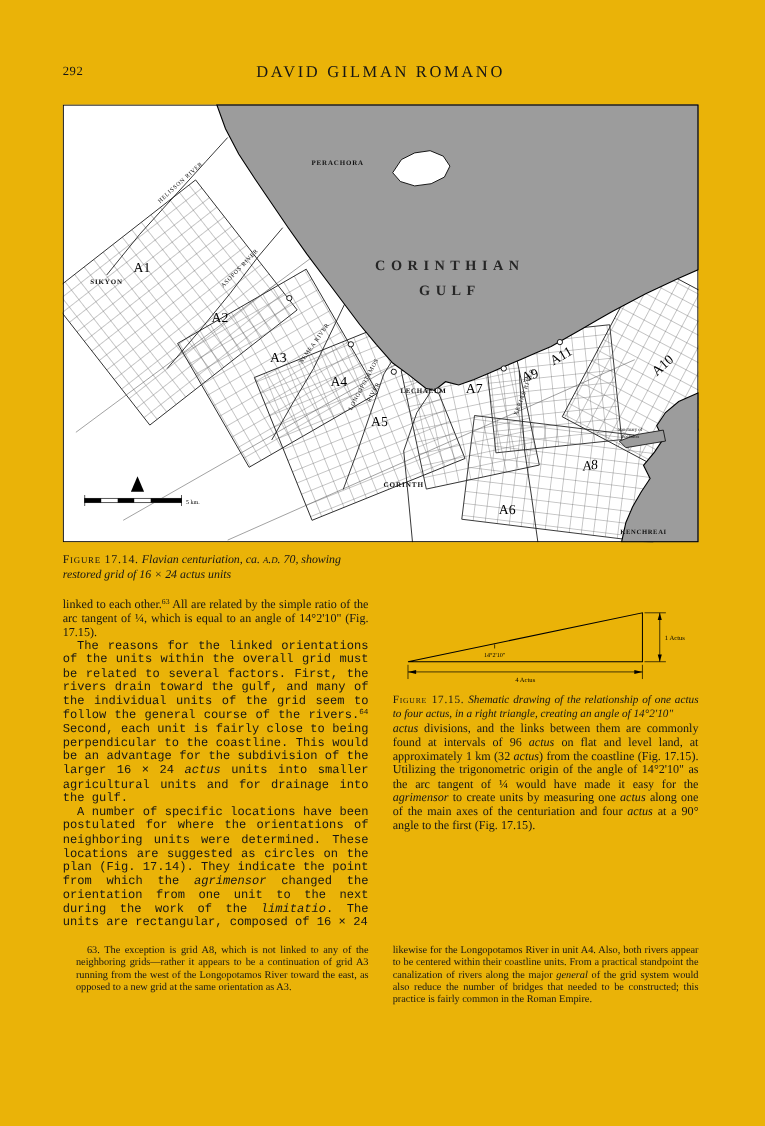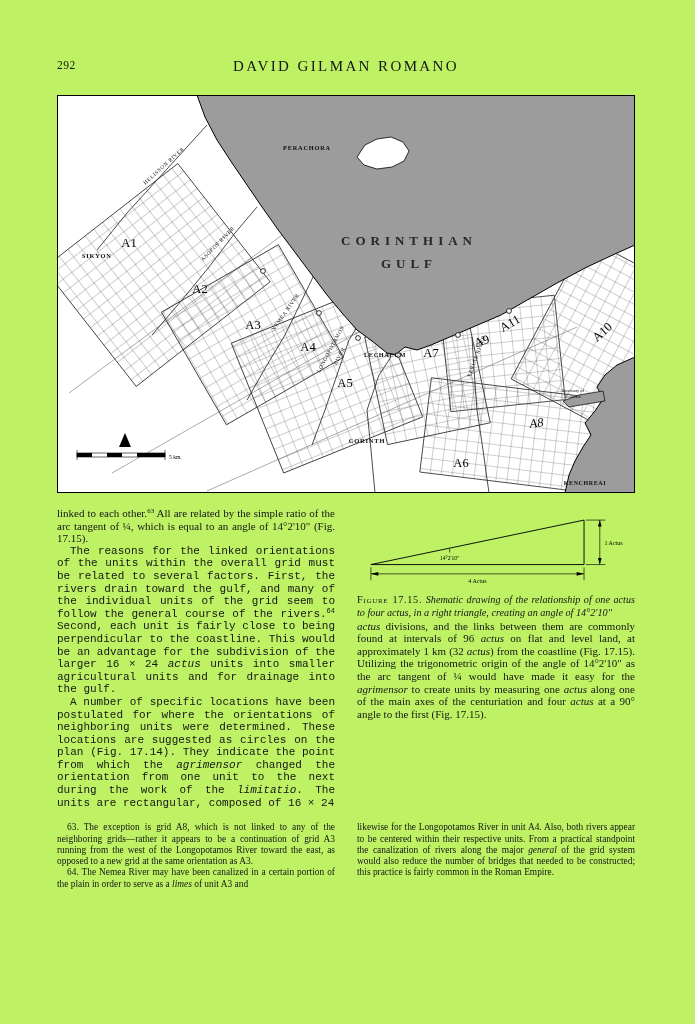--- a/index.html
+++ b/index.html
@@ -1,20 +1,20 @@
 <!DOCTYPE html>
 <html><head>
 <meta charset="utf-8">
 <style>
   html,body{margin:0;padding:0;background:#e9e9e9;}
   .page{
     position:relative;
     width:695px;height:1024px;
     margin:0 auto;
-    background:#bef264;
+    background:#eab308;
     box-sizing:border-box;
     padding:58px 60px 0 57px;
     font-family:"Liberation Serif", serif;
     color:#151515;
   }
   
   .header{position:relative;height:16px;}
   .page-num{position:absolute;left:0;top:1px;font-size:11.5px;letter-spacing:.5px;}
   .running-head{text-align:center;font-size:15px;letter-spacing:2.4px;}
 
@@ -41,21 +41,21 @@
   .fig15-block{width:278px;}
   .fig15-block svg{display:block;width:278px;height:79px;font-family:"Liberation Serif", serif;}
   .fig15-caption{margin-top:8px;font-size:10.2px;line-height:12.8px;text-align:justify;}
   .fig15-caption .cap-body{}
   .rcol-body{margin-top:9px;}
 
   
   .foot-row{display:flex;gap:22px;margin-top:13px;}
   .fncol{width:278px;font-size:9.4px;line-height:11.3px;text-align:justify;}
   .fncol p{margin:0;}
-  .fncol p.fn{text-indent:10px;}
+  .fncol p.fn{text-indent:10px;margin-left:12px;}
 </style>
 </head>
 <body>
 
 <div class="page">
 
   <div class="header">
     <span class="page-num">292</span>
     <div class="running-head">DAVID GILMAN ROMANO</div>
   </div>
@@ -165,20 +165,24 @@
         <rect x="60" y="8" width="28" height="4" fill="#000"></rect>
         <line x1="0" y1="5" x2="0" y2="15" stroke="#000" stroke-width="0.6"></line>
         <line x1="88" y1="5" x2="88" y2="15" stroke="#000" stroke-width="0.6"></line>
         <text x="92" y="13.5" font-size="5.5" fill="#000">5 km.</text>
       </g>
 
       <rect x="0.5" y="0.5" width="577" height="397" fill="none" stroke="#000" stroke-width="1"></rect>
     </svg>
   </div>
 
+  <div class="fig14-caption">
+    <span class="cap-label">Figure 17.14.</span>
+    <span class="cap-body">Flavian centuriation, ca. </span><span class="cap-ad">a.d.</span><span class="cap-body"> 70, showing restored grid of 16 × 24 actus units</span>
+  </div>
 
   <div class="cols">
     <div class="col">
       <p><span>linked to each other.</span><sup>63</sup><span> All are related by the simple ratio of the arc tangent of ¼, which is equal to an angle of 14°2'10" (Fig. 17.15).</span></p>
       <p class="indent"><span>The reasons for the linked orientations of the units within the overall grid must be related to several factors. First, the rivers drain toward the gulf, and many of the individual units of the grid seem to follow the general course of the rivers.</span><sup>64</sup><span> Second, each unit is fairly close to being perpendicular to the coastline. This would be an advantage for the subdivision of the larger 16 × 24 </span><i>actus</i><span> units into smaller agricultural units and for drainage into the gulf.</span></p>
       <p class="indent"><span>A number of specific locations have been postulated for where the orientations of neighboring units were determined. These locations are suggested as circles on the plan (Fig. 17.14). They indicate the point from which the </span><i>agrimensor</i><span> changed the orientation from one unit to the next during the work of the </span><i>limitatio</i><span>. The units are rectangular, composed of 16 × 24</span></p>
     </div>
 
     <div class="col">
       <div class="fig15-block">
@@ -208,20 +212,19 @@
         <span class="cap-body">Shematic drawing of the relationship of one actus to four actus, in a right triangle, creating an angle of 14°2'10"</span>
       </div>
 
       <p class="rcol-body"><i>actus</i><span> divisions, and the links between them are commonly found at intervals of 96 </span><i>actus</i><span> on flat and level land, at approximately 1 km (32 </span><i>actus</i><span>) from the coastline (Fig. 17.15). Utilizing the trigonometric origin of the angle of 14°2'10" as the arc tangent of ¼ would have made it easy for the </span><i>agrimensor</i><span> to create units by measuring one </span><i>actus</i><span> along one of the main axes of the centuriation and four </span><i>actus</i><span> at a 90° angle to the first (Fig. 17.15).</span></p>
     </div>
   </div>
 
   <div class="foot-row">
     <div class="fncol">
       <p class="fn">63. The exception is grid A8, which is not linked to any of the neighboring grids—rather it appears to be a continuation of grid A3 running from the west of the Longopotamos River toward the east, as opposed to a new grid at the same orientation as A3.</p>
-      <p class="fn"><span>64. The Nemea River may have been canalized in a certain portion of the plain in order to serve as a </span><i>limes</i><span> of unit A3 and</span></p>
     </div>
     <div class="fncol">
-      <p><span>likewise for the Longopotamos River in unit A4. Also, both rivers appear to be centered within their respective units. From a practical standpoint the canalization of rivers along the major </span><i>general</i><span> of the grid system would also reduce the number of bridges that needed to be constructed; this practice is fairly common in the Roman Empire.</span></p>
+      <p><span>likewise for the Longopotamos River in unit A4. Also, both rivers appear to be centered within their coastline units. From a practical standpoint the canalization of rivers along the major </span><i>general</i><span> of the grid system would also reduce the number of bridges that needed to be constructed; this practice is fairly common in the Roman Empire.</span></p>
     </div>
   </div>
 
 </div>
 
 </body></html>

